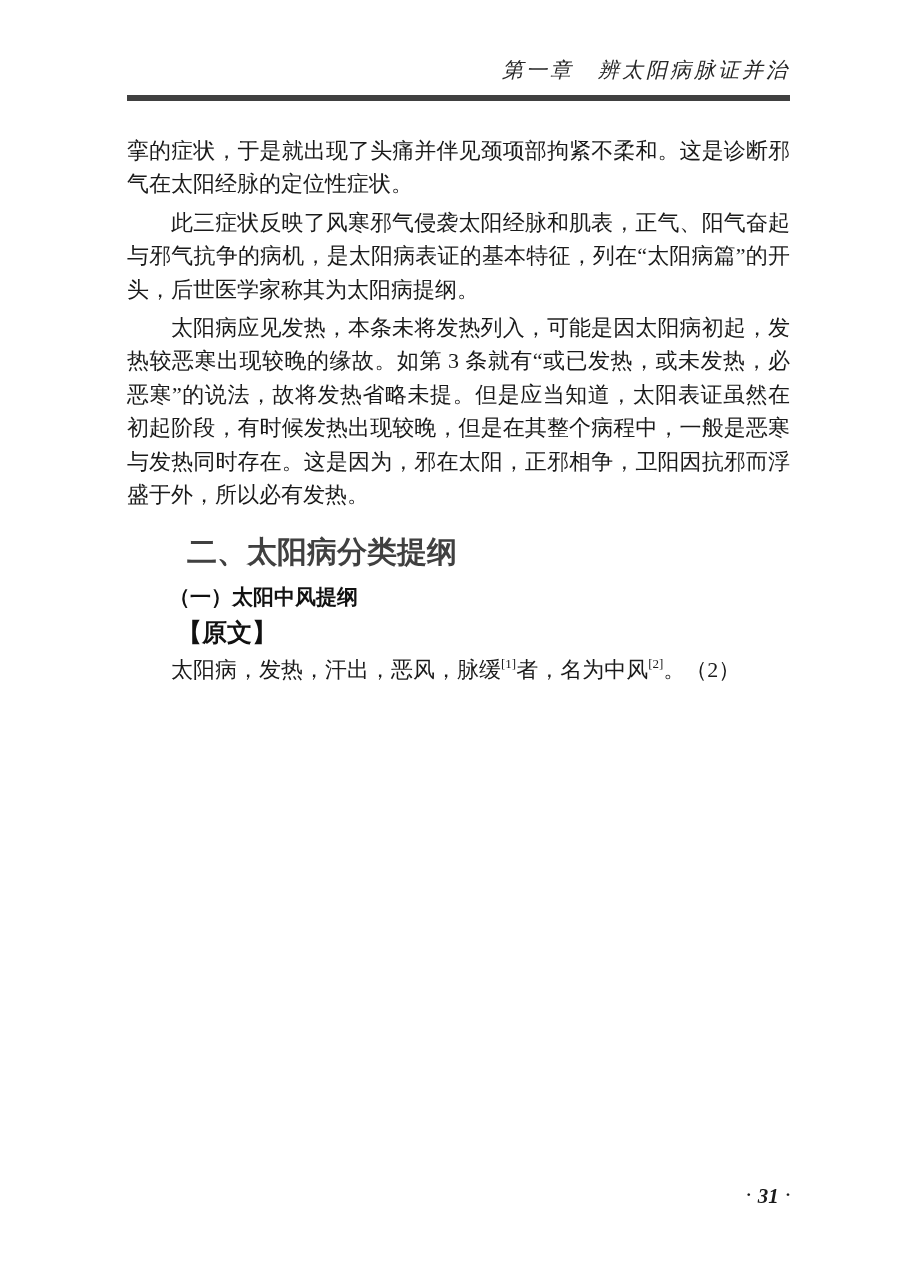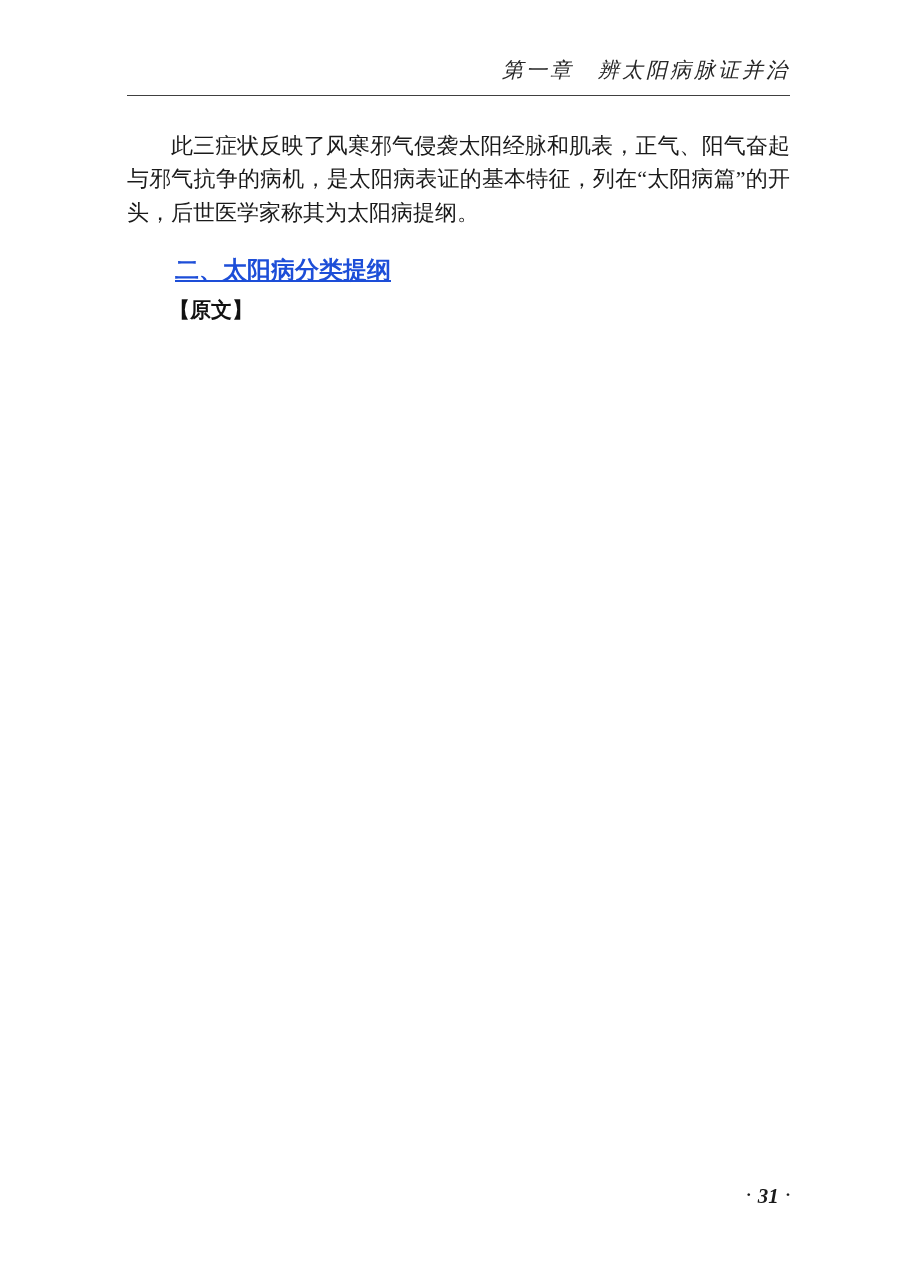--- a/index.html
+++ b/index.html
@@ -16,21 +16,21 @@
     background: #ffffff;
     overflow: hidden;
     color: #1c1c1c;
   }
   
   .page-header {
     margin: 0 110px 0 127px;
     padding-top: 56px;
     padding-bottom: 11px;
     text-align: right;
-    border-bottom: 1px solid #404040;
+    border-bottom: 6px solid #404040;
   }
   .chapter-title {
     font-family: "Liberation Serif", "DejaVu Serif", serif;
     font-style: italic;
     font-size: 21px;
     line-height: 28px;
     letter-spacing: 3px;
     color: #262626;
   }
   
@@ -47,40 +47,39 @@
     color: #1a1a1a;
   }
   .para.continuation {
     text-indent: 0;
   }
   .section-heading {
     margin: 24px 0 0 0;
     text-indent: 2em;
     font-family: "Liberation Sans", "DejaVu Sans", sans-serif;
     font-weight: bold;
-    font-size: 24px;
+    font-size: 30px;
     line-height: 34px;
-    color: #1d4ed8;
-    text-decoration: underline;
+    color: #404040;
   }
   .subsection-heading {
     margin: 13px 0 0 0;
     text-indent: 2em;
     font-family: "Liberation Sans", "DejaVu Sans", sans-serif;
     font-weight: bold;
     font-size: 21px;
     line-height: 30px;
     color: #111111;
   }
   .original-label {
     margin: 8px 0 0 0;
     text-indent: 2em;
-    font-family: Liberation Serif, serif;
+    font-family: Liberation Mono, monospace;
     font-weight: bold;
-    font-size: 21px;
+    font-size: 25px;
     line-height: 30px;
     color: #111111;
   }
   .original-text {
     margin: 3px 0 0 0;
     text-indent: 2em;
     font-family: "Liberation Serif", "DejaVu Serif", serif;
     font-size: 22px;
     line-height: 33.4px;
     color: #1a1a1a;
@@ -115,26 +114,30 @@
 </head>
 <body>
 
 <div class="page">
 
   <header class="page-header">
     <div class="chapter-title">第一章　辨太阳病脉证并治</div>
   </header>
 
   <main class="page-body">
+    <p class="para continuation">挛的症状，于是就出现了头痛并伴见颈项部拘紧不柔和。这是诊断邪气在太阳经脉的定位性症状。</p>
     <p class="para">此三症状反映了风寒邪气侵袭太阳经脉和肌表，正气、阳气奋起与邪气抗争的病机，是太阳病表证的基本特征，列在“太阳病篇”的开头，后世医学家称其为太阳病提纲。</p>
+    <p class="para">太阳病应见发热，本条未将发热列入，可能是因太阳病初起，发热较恶寒出现较晚的缘故。如第 3 条就有“或已发热，或未发热，必恶寒”的说法，故将发热省略未提。但是应当知道，太阳表证虽然在初起阶段，有时候发热出现较晚，但是在其整个病程中，一般是恶寒与发热同时存在。这是因为，邪在太阳，正邪相争，卫阳因抗邪而浮盛于外，所以必有发热。</p>
 
     <h2 class="section-heading">二、太阳病分类提纲</h2>
 
+    <h3 class="subsection-heading">（一）太阳中风提纲</h3>
 
     <div class="original-label">【原文】</div>
 
+    <p class="original-text"><span>太阳病，发热，汗出，恶风，脉缓</span><sup>[1]</sup><span>者，名为中风</span><sup>[2]</sup><span>。（2）</span></p>
   </main>
 
   <footer class="page-footer">
     <span class="footer-dot">·</span><span class="page-number">31</span><span class="footer-dot">·</span>
   </footer>
 
 </div>
 
 </body></html>

